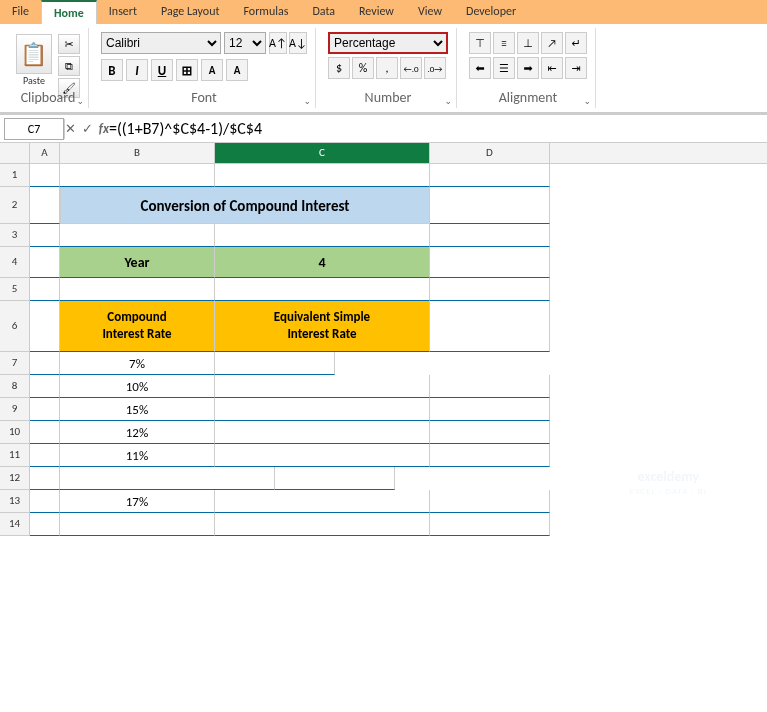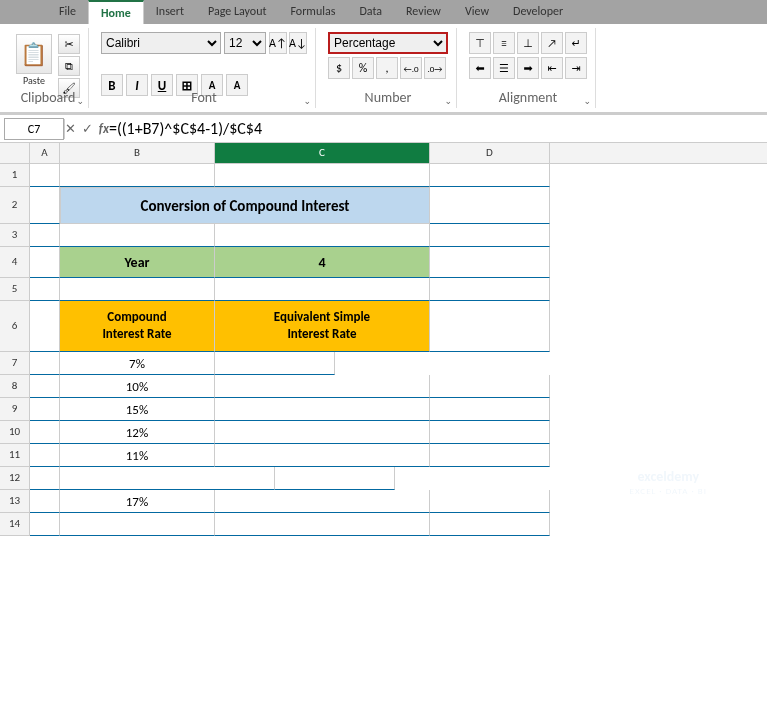--- a/index.html
+++ b/index.html
@@ -1,35 +1,35 @@
 <!DOCTYPE html>
 <html><head>
   <meta charset="utf-8">
   <style>
     * { box-sizing: border-box; margin: 0; padding: 0; }
     body { font-family: 'Calibri', Arial, sans-serif; font-size: 13px; background: #fff; overflow: hidden; }
 
     
     .ribbon { background: #f3f3f3; border-bottom: 1px solid #ccc; }
-    .ribbon-tabs { display: flex; background: #a3a3a3; padding-left: 47px; }
+    .ribbon-tabs { display: flex; background: #fdba74; }
     .ribbon-tab { padding: 4px 12px; font-size: 12px; cursor: pointer; color: #333; }
     .ribbon-tab.active { background: #fff; border-top: 2px solid #217346; color: #217346; font-weight: bold; border-left: 1px solid #ccc; border-right: 1px solid #ccc; }
     .ribbon-body { background: #fff; border-bottom: 2px solid #ccc; padding: 4px 8px; display: flex; align-items: stretch; gap: 4px; min-height: 90px; }
     .ribbon-group { display: flex; flex-direction: column; align-items: center; border-right: 1px solid #ddd; padding: 2px 8px; position: relative; min-width: 60px; }
     .ribbon-group-label { font-size: 14px; color: #666; position: absolute; bottom: 2px; left: 0; right: 0; text-align: center; }
     .ribbon-group-expand { position: absolute; bottom: 2px; right: 4px; font-size: 9px; color: #666; cursor: pointer; }
     .clipboard-area { display: flex; flex-direction: column; align-items: center; justify-content: flex-start; gap: 2px; padding-top: 4px; }
     .paste-btn { display: flex; flex-direction: column; align-items: center; cursor: pointer; }
     .paste-icon { width: 36px; height: 40px; border: 1px solid #ccc; background: linear-gradient(#fff, #e8e8e8); display: flex; align-items: center; justify-content: center; font-size: 22px; }
     .paste-label { font-size: 10px; color: #333; }
     .small-btns { display: flex; flex-direction: column; gap: 2px; margin-left: 4px; }
     .small-btn { width: 22px; height: 20px; border: 1px solid #ccc; background: linear-gradient(#fff, #e8e8e8); display: flex; align-items: center; justify-content: center; font-size: 11px; cursor: pointer; }
 
     
-    .font-group { display: flex; flex-direction: column; gap: 20px; padding-top: 2px; }
+    .font-group { display: flex; flex-direction: column; gap: 5px; padding-top: 2px; }
     .font-row1 { display: flex; gap: 3px; align-items: center; }
     .font-select { width: 120px; height: 22px; font-size: 12px; border: 1px solid #aaa; }
     .font-size-select { width: 42px; height: 22px; font-size: 12px; border: 1px solid #aaa; }
     .font-size-btns { display: flex; gap: 2px; }
     .font-size-btn { width: 18px; height: 22px; border: 1px solid #ccc; background: #f3f3f3; font-size: 12px; cursor: pointer; display: flex; align-items: center; justify-content: center; }
     .font-row2 { display: flex; gap: 3px; align-items: center; }
     .fmt-btn { width: 22px; height: 22px; border: 1px solid #ccc; background: #f3f3f3; display: flex; align-items: center; justify-content: center; cursor: pointer; font-size: 13px; font-weight: bold; }
 
     
     .number-group { display: flex; flex-direction: column; gap: 3px; padding-top: 2px; }

